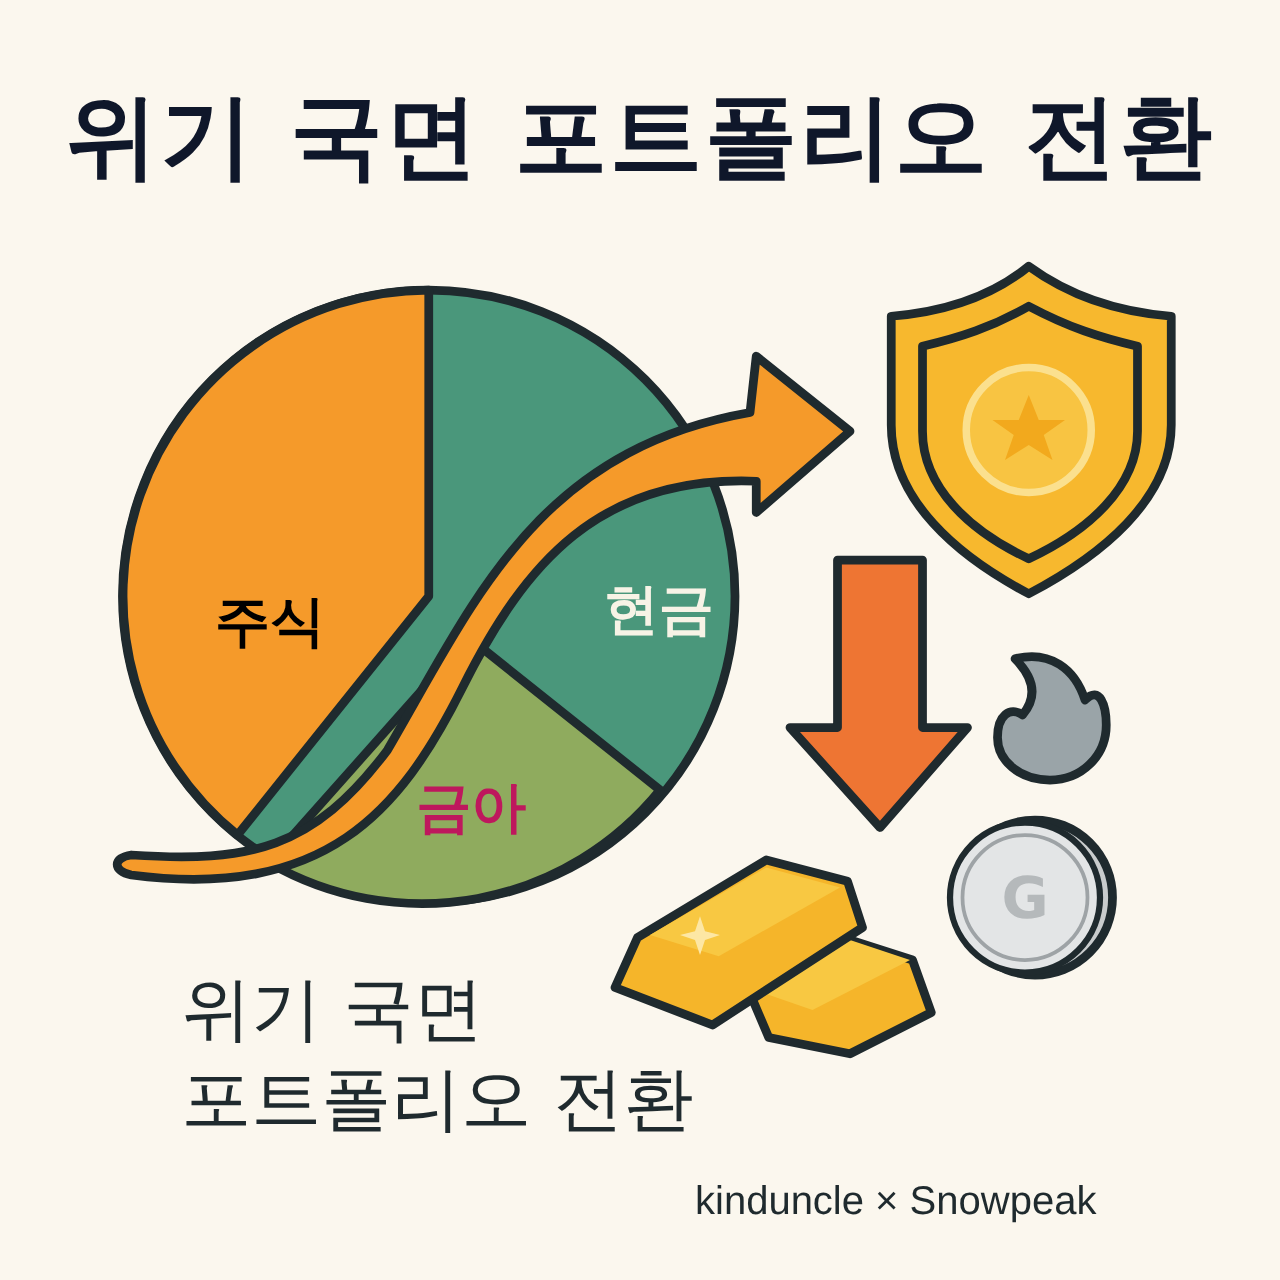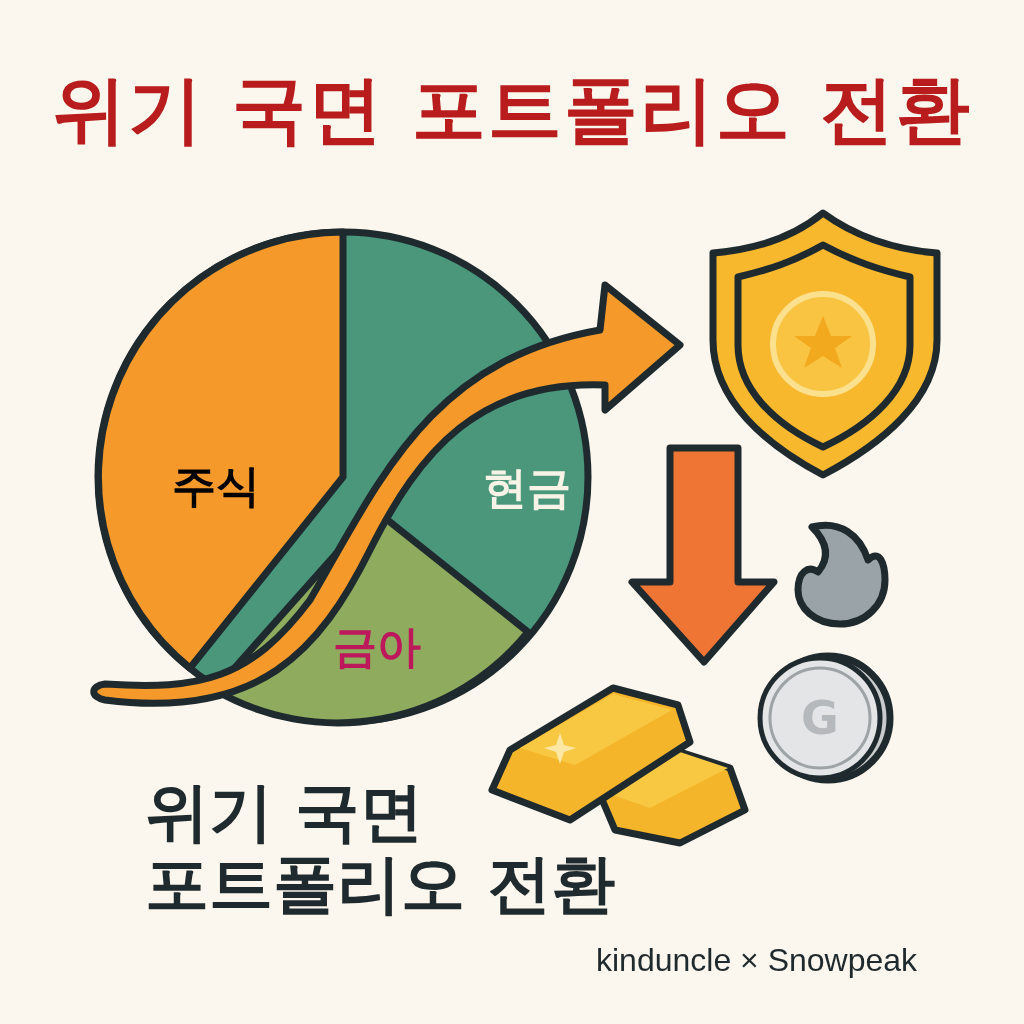--- a/index.html
+++ b/index.html
@@ -1,24 +1,24 @@
 <!DOCTYPE html>
 <html><head>
 <meta charset="utf-8">
 <style>
   html, body { margin:0; padding:0; }
   body { width:1024px; height:1024px; background:#fbf7ee; position:relative; overflow:hidden;
          font-family:"DejaVu Sans", sans-serif; }
   .title { position:absolute; left:0; right:0; top:72px; text-align:center; font-size:74px;
-           font-weight:bold; color:#b91c1c; letter-spacing:2px; line-height:1; }
+           font-weight:bold; color:#0f172a; letter-spacing:2px; line-height:1; }
   .art { position:absolute; left:0; top:0; width:1024px; height:1024px; }
   .pie-label { position:absolute; font-weight:bold; font-size:44px; line-height:1; }
-  .sub { position:absolute; left:145px; font-weight:bold; font-size:64px; color:#1f2a2e; line-height:1; }
+  .sub { position:absolute; left:145px; font-weight:normal; font-size:56px; color:#1f2a2e; line-height:1; }
   .credit { position:absolute; left:556px; top:944px; font-size:32px; color:#1f2a2e; line-height:1;
-            font-family:"Liberation Sans", sans-serif;margin-left:40px; }
+            font-family:"Liberation Sans", sans-serif; }
 </style>
 </head>
 <body>
 
 <div class="title">위기 국면 포트폴리오 전환</div>
 
 <svg class="art" viewBox="0 0 1024 1024">
 
   <g stroke="#1f2a2e" stroke-width="7" stroke-linejoin="round">
     <circle cx="343" cy="477" r="245" fill="#4a977b"></circle>
@@ -56,20 +56,20 @@
 
   <g stroke="#1f2a2e" stroke-width="7" stroke-linejoin="round">
     <path d="M598 790 L680 752 L730 768 L745 810 L680 843 L615 830 Z" fill="#f5b52a"></path>
     <path d="M598 790 L680 752 L728 768 L650 808 Z" fill="#f8c842" stroke-width="0"></path>
     <path d="M510 750 L613 688 L678 705 L690 742 L570 820 L492 790 Z" fill="#f5b52a"></path>
     <path d="M520 748 L613 694 L672 710 L575 765 Z" fill="#f8c842" stroke-width="0"></path>
     <path d="M560 733 L564 745 L576 748 L564 752 L560 764 L556 752 L544 748 L556 745 Z" fill="#fde7a4" stroke="none"></path>
   </g>
 </svg>
 
-<div class="pie-label" style="left:172px; top:464px;">주식</div>
+<div class="pie-label" style="left:172px; top:476px;">주식</div>
 <div class="pie-label" style="left:443px; top:466px; color:#f7f3e6;margin-left:40px;">현금</div>
 <div class="pie-label" style="left:333px; top:625px; color:#be185d;">금아</div>
 
 <div class="sub" style="top:780px;">위기 국면</div>
 <div class="sub" style="top:852px;text-align:center;">포트폴리오 전환</div>
 
 <div class="credit">kinduncle × Snowpeak</div>
 
 </body></html>

